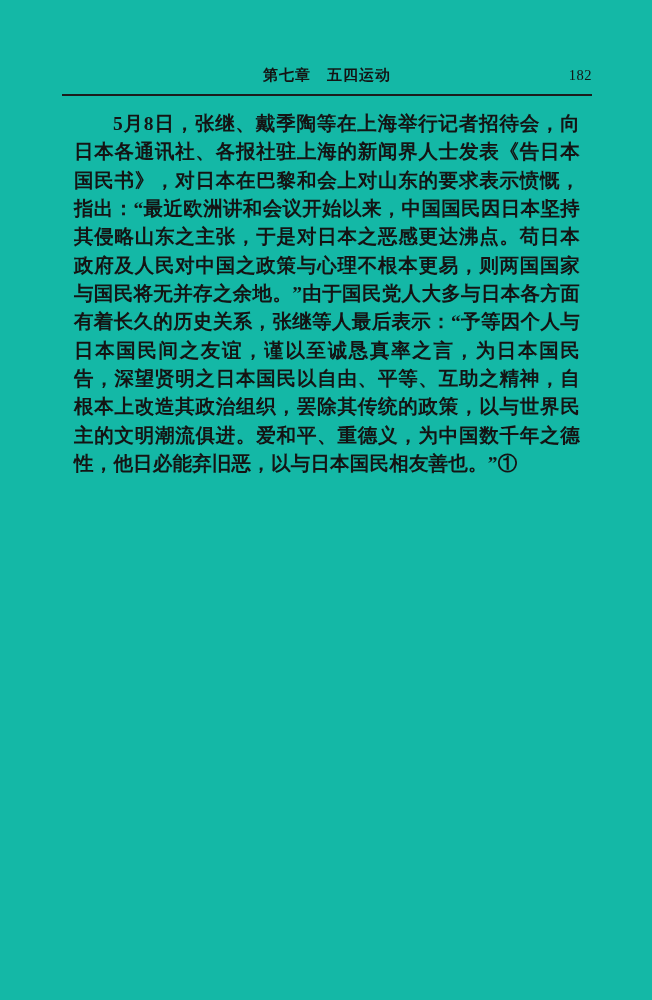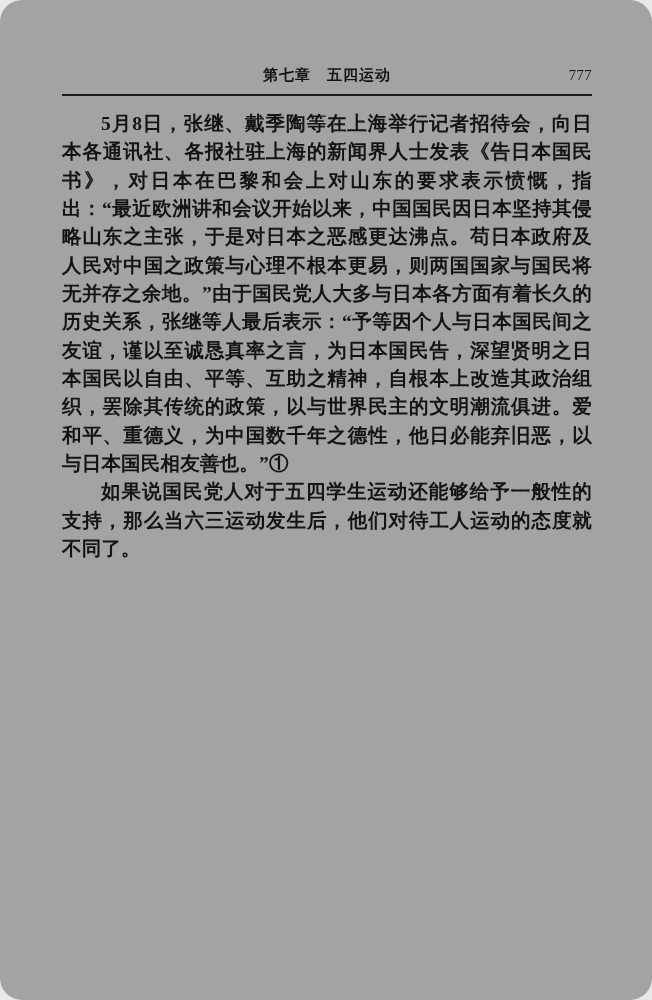--- a/index.html
+++ b/index.html
@@ -5,26 +5,25 @@
   html, body {
     margin: 0;
     padding: 0;
     background: #e8e8e8;
   }
   .page {
     position: relative;
     width: 652px;
     height: 1000px;
     margin: 0 auto;
-    background: #a3a3a3;
+    background: #14b8a6;
     color: #141414;
     font-family: "Liberation Serif", "DejaVu Serif", serif;
     overflow: hidden;
     box-sizing: border-box;
-    border-radius: 22px;
   }
   .content {
     position: absolute;
     left: 62px;
     right: 60px;
     top: 66px;
   }
   .running-head {
     position: relative;
     height: 24px;
@@ -55,36 +54,35 @@
   .body-text {
     margin-top: 14px;
     font-size: 19.5px;
     line-height: 28.35px;
     font-weight: 600;
     text-align: justify;
     text-justify: inter-ideograph;
     letter-spacing: 0.2px;
   }
   .body-text p {
-    margin: 0;
+    margin: 12px;
     text-indent: 2em;
   }
 </style>
 </head>
 <body>
 
 <div class="page">
   <div class="content">
 
     <div class="running-head">
       <div class="running-title">第七章　五四运动</div>
-      <div class="folio">777</div>
+      <div class="folio">182</div>
     </div>
 
     <hr class="head-rule">
 
     <div class="body-text">
       <p>5月8日，张继、戴季陶等在上海举行记者招待会，向日本各通讯社、各报社驻上海的新闻界人士发表《告日本国民书》，对日本在巴黎和会上对山东的要求表示愤慨，指出：“最近欧洲讲和会议开始以来，中国国民因日本坚持其侵略山东之主张，于是对日本之恶感更达沸点。苟日本政府及人民对中国之政策与心理不根本更易，则两国国家与国民将无并存之余地。”由于国民党人大多与日本各方面有着长久的历史关系，张继等人最后表示：“予等因个人与日本国民间之友谊，谨以至诚恳真率之言，为日本国民告，深望贤明之日本国民以自由、平等、互助之精神，自根本上改造其政治组织，罢除其传统的政策，以与世界民主的文明潮流俱进。爱和平、重德义，为中国数千年之德性，他日必能弃旧恶，以与日本国民相友善也。”①</p>
-      <p>如果说国民党人对于五四学生运动还能够给予一般性的支持，那么当六三运动发生后，他们对待工人运动的态度就不同了。</p>
     </div>
 
   </div>
 </div>
 
 </body></html>

